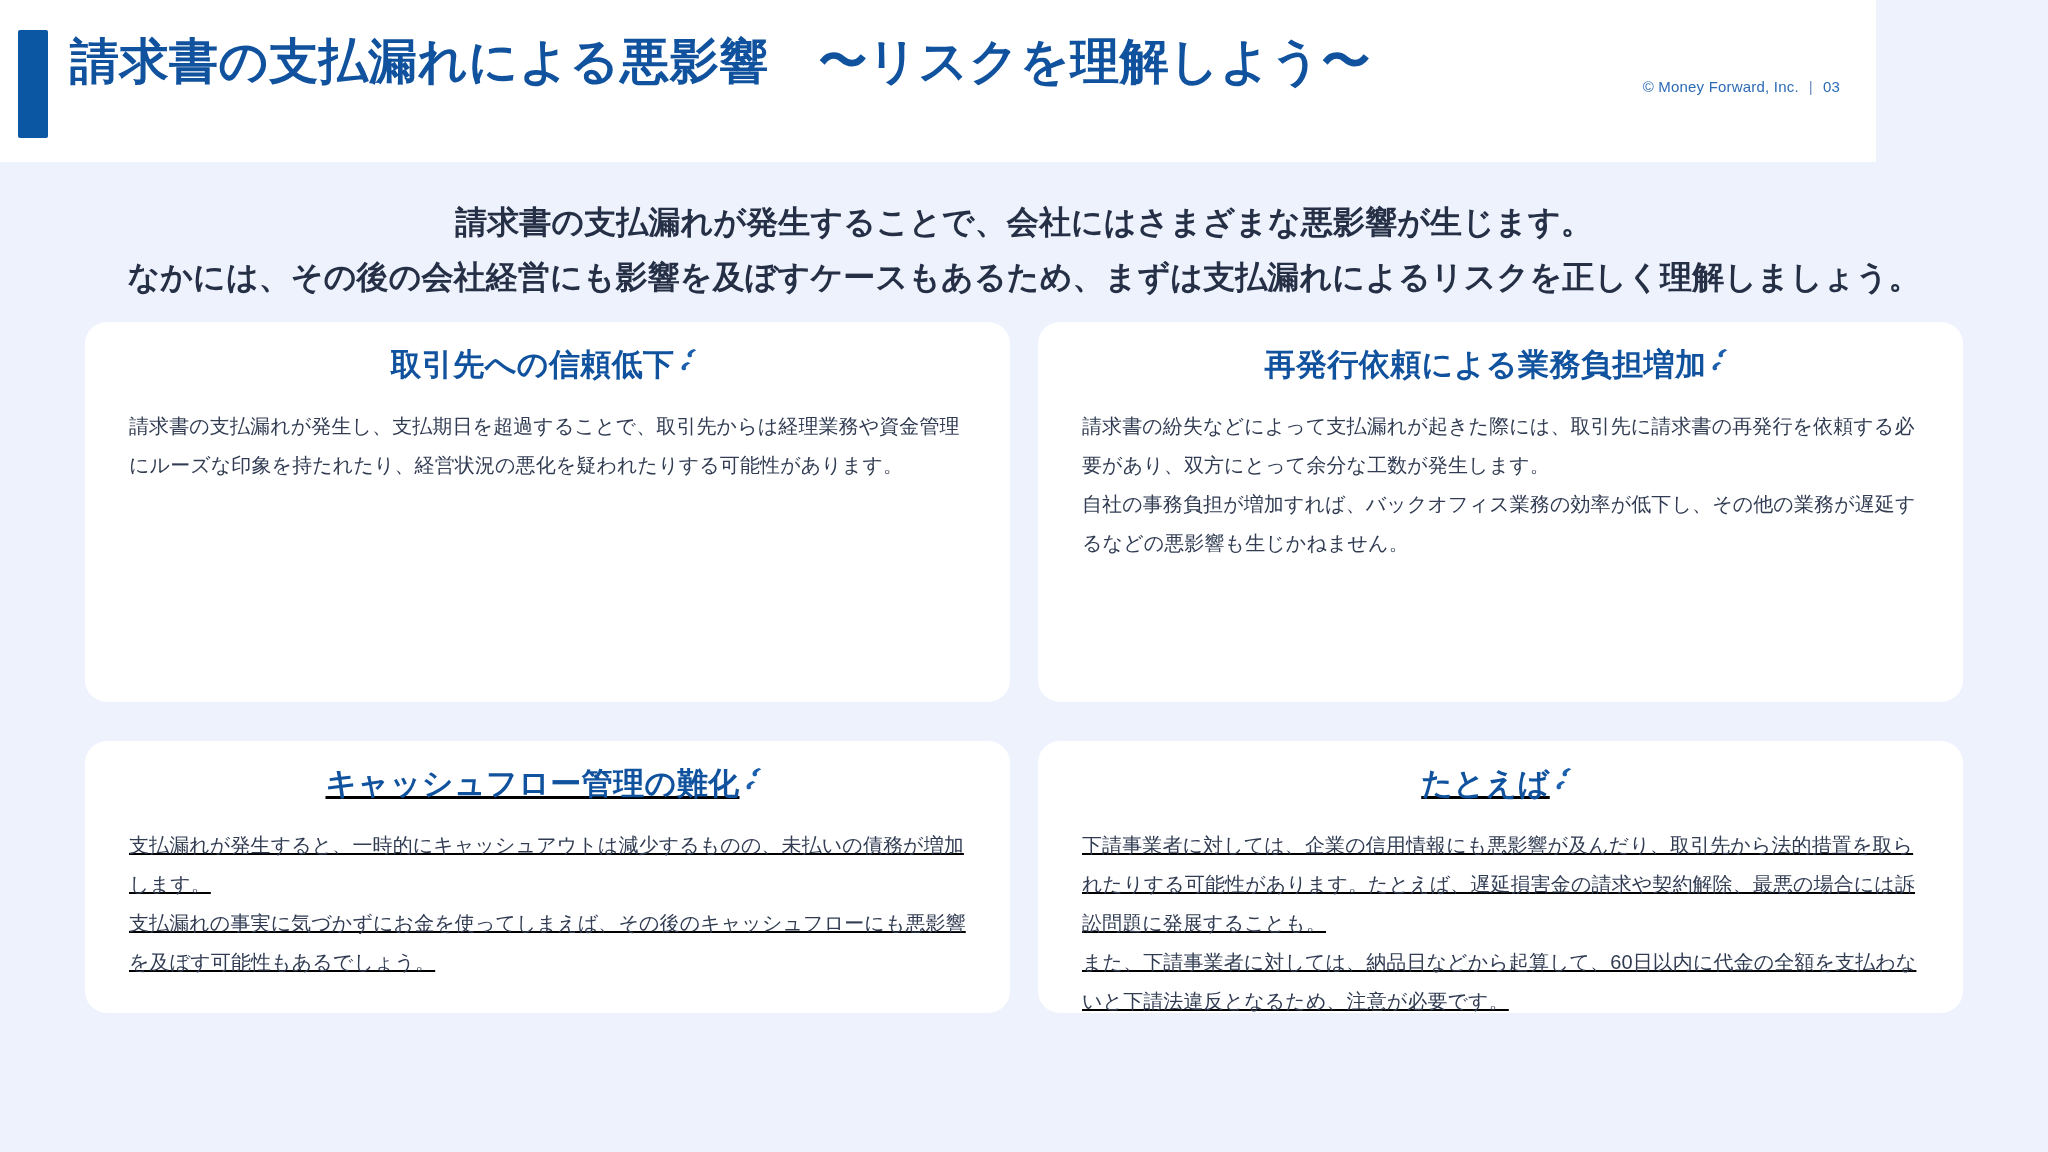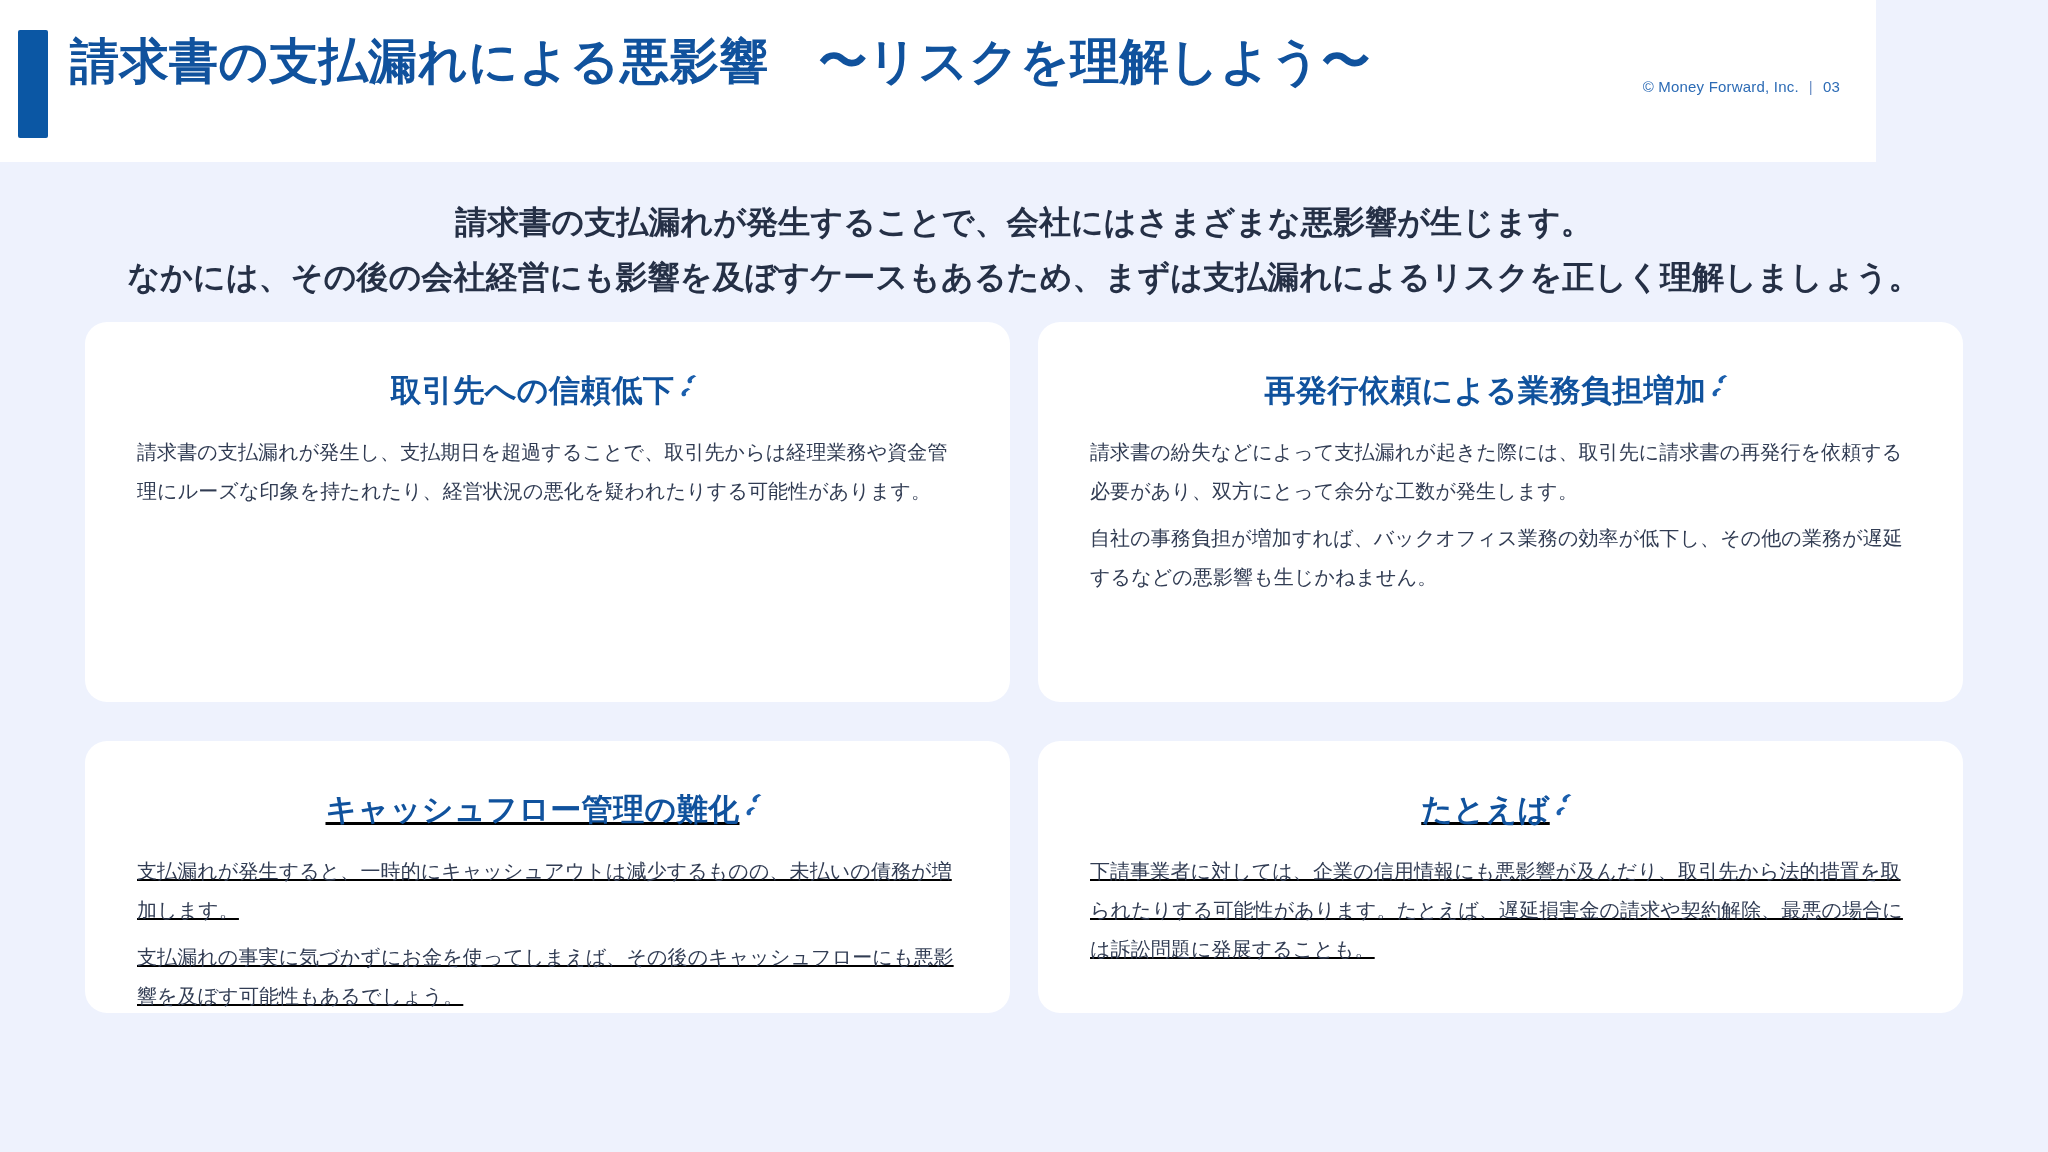--- a/index.html
+++ b/index.html
@@ -87,21 +87,21 @@
     display: grid;
     grid-template-columns: 925px 925px;
     grid-auto-rows: 380px;
     column-gap: 28px;
     row-gap: 39px;
   }
 
   .card {
     background: #ffffff;
     border-radius: 22px;
-    padding: 50px 44px 30px 44px;
+    padding: 24px 44px 30px 44px;
     position: relative;
     overflow: hidden;
   }
 
   .card-title {
     display: flex;
     align-items: flex-start;
     justify-content: center;
     font-size: 31px;
     font-weight: bold;
@@ -120,21 +120,21 @@
     margin-left: 4px;
   }
   .sweat-icon svg { position: absolute; left: 0; top: 0; }
 
   .card-body {
     font-size: 20px;
     line-height: 1.95;
     color: #313c53;
     letter-spacing: 0.1px;
   }
-  .card-body p { margin: 8px; }
+  .card-body p { margin: 0; }
 
   
   .grid .card:nth-child(3),
   .grid .card:nth-child(4) { height: 272px; text-decoration: underline; }
 </style>
 </head>
 <body>
 
 <div class="header">
   <div class="accent-bar"></div>
@@ -203,16 +203,17 @@
       <span>たとえば</span>
       <span class="sweat-icon">
         <svg width="26" height="34" viewBox="0 0 26 34">
           <path d="M15 3 C11 4 8.5 6.5 8.5 9 C8.5 11 10.5 11.8 12 11 C13.2 10.4 13.4 9 12.6 8.3 C13.6 6.6 15.4 5.2 17.4 4.6 Z" fill="#1b5fad"></path>
           <path d="M9 16 C5 17 2.5 19.5 2.5 22 C2.5 24 4.5 24.8 6 24 C7.2 23.4 7.4 22 6.6 21.3 C7.6 19.6 9.4 18.2 11.4 17.6 Z" fill="#1b5fad"></path>
         </svg>
       </span>
     </div>
     <div class="card-body">
       <p>下請事業者に対しては、企業の信用情報にも悪影響が及んだり、取引先から法的措置を取られたりする可能性があります。たとえば、遅延損害金の請求や契約解除、最悪の場合には訴訟問題に発展することも。</p>
+      <p>また、下請事業者に対しては、納品日などから起算して、60日以内に代金の全額を支払わないと下請法違反となるため、注意が必要です。</p>
     </div>
   </div>
 
 </div>
 
 </body></html>

